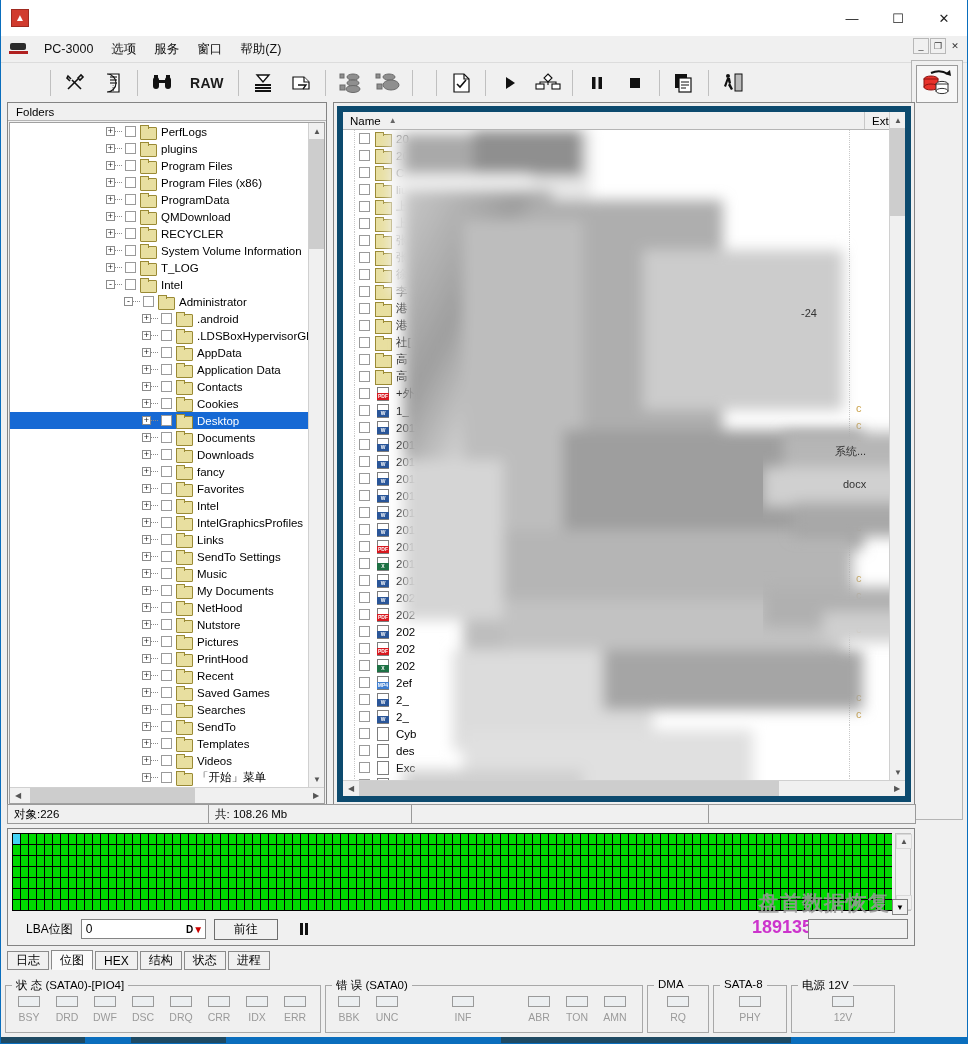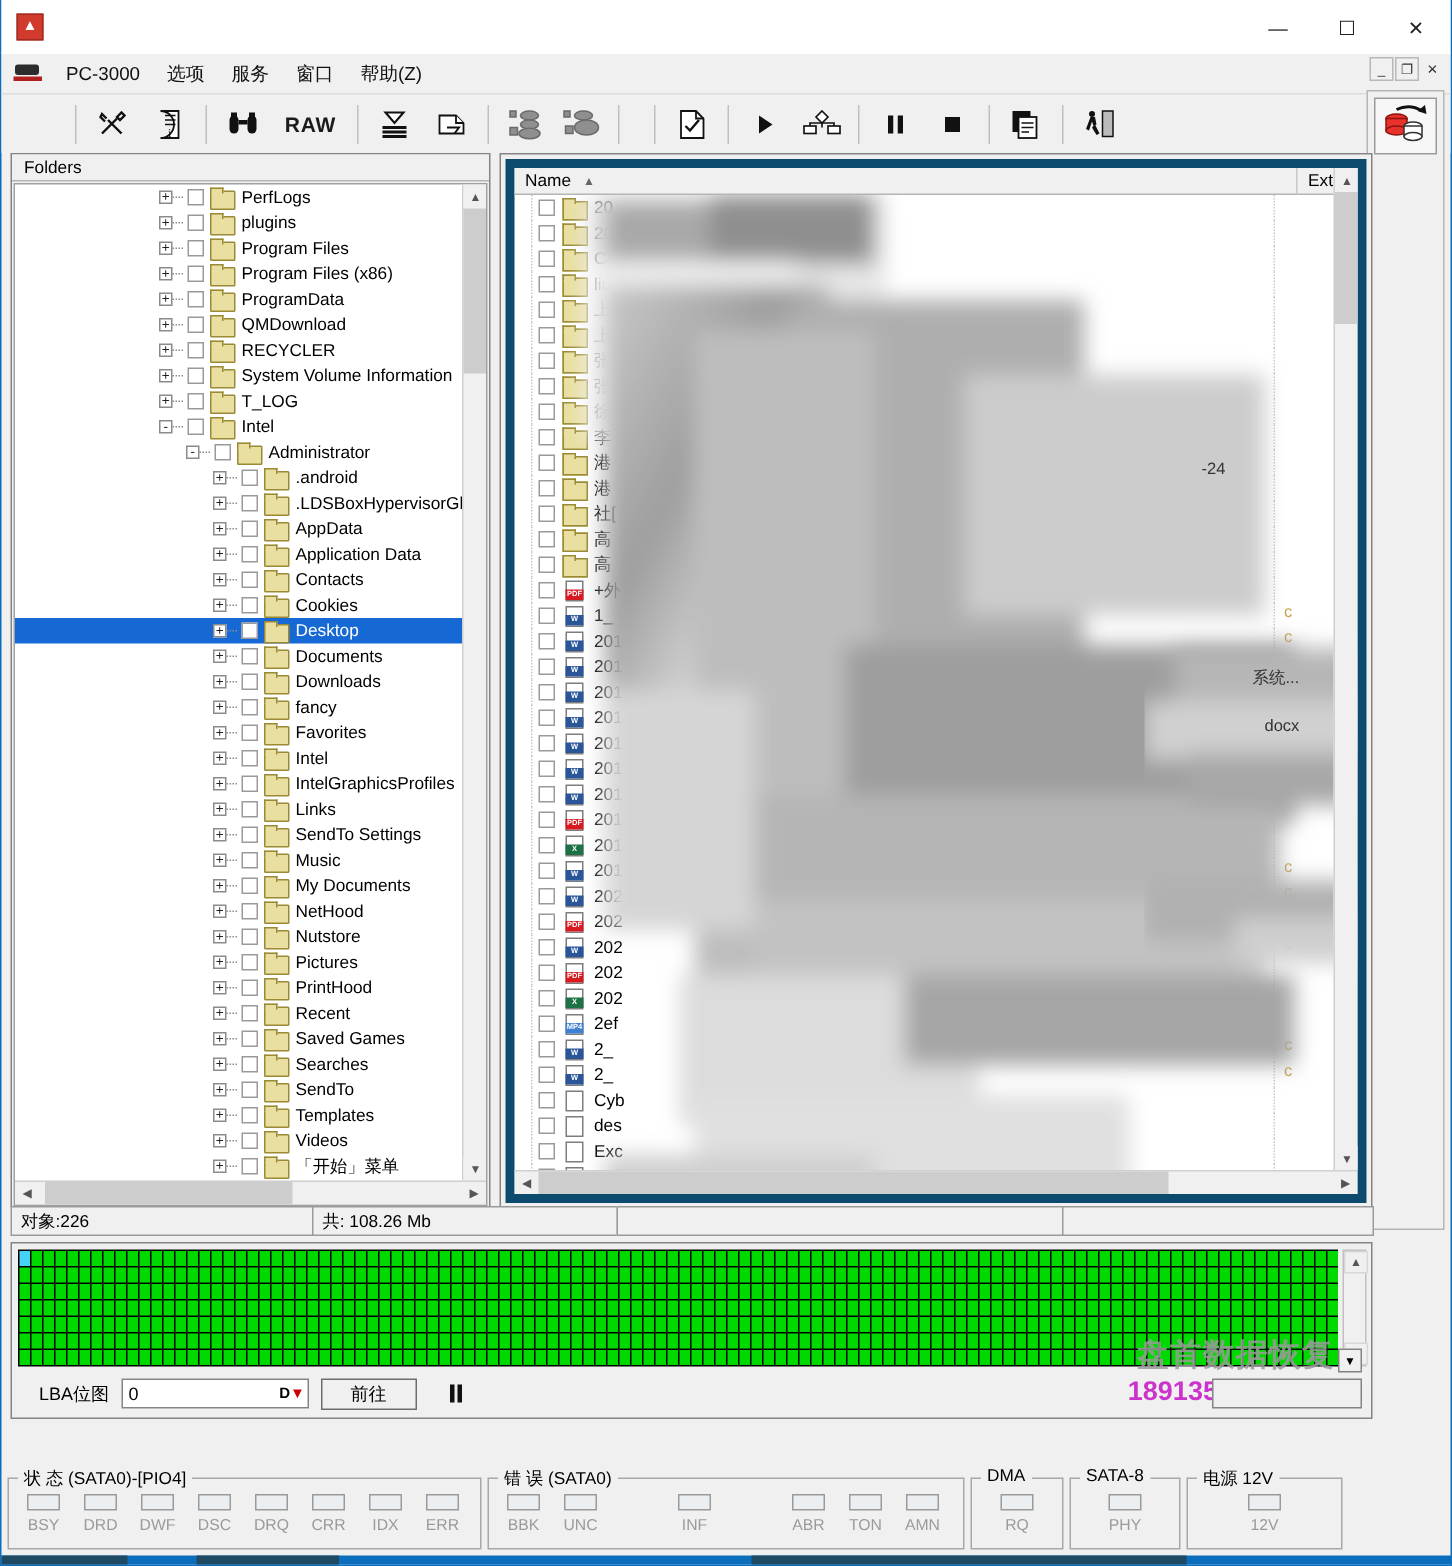--- a/index.html
+++ b/index.html
@@ -2106,20 +2106,40 @@
       <div class="goto-btn">前往</div>
       <div class="pause-ic">
           <i></i>
           <i></i>
         </div>
     </div>
     <div class="wm-combo">▼</div>
     <div class="wm-field"></div>
   </div>
 
+  <div class="tabrow" id="tabs-container">
+      <div class="tab">
+        <span>日志</span>
+      </div>
+      <div class="tab active">
+        <span>位图</span>
+      </div>
+      <div class="tab">
+        <span>HEX</span>
+      </div>
+      <div class="tab">
+        <span>结构</span>
+      </div>
+      <div class="tab">
+        <span>状态</span>
+      </div>
+      <div class="tab">
+        <span>进程</span>
+      </div>
+    </div>
 
   <div class="ledrow" id="led-container">
       <div class="group" style="width: 316px;">
         <div class="gtitle">状 态 (SATA0)-[PIO4]</div>
         <div class="leds">
           <div class="led">
             <span class="lamp"></span>
             <span class="lname">BSY</span>
           </div>
           <div class="led">

